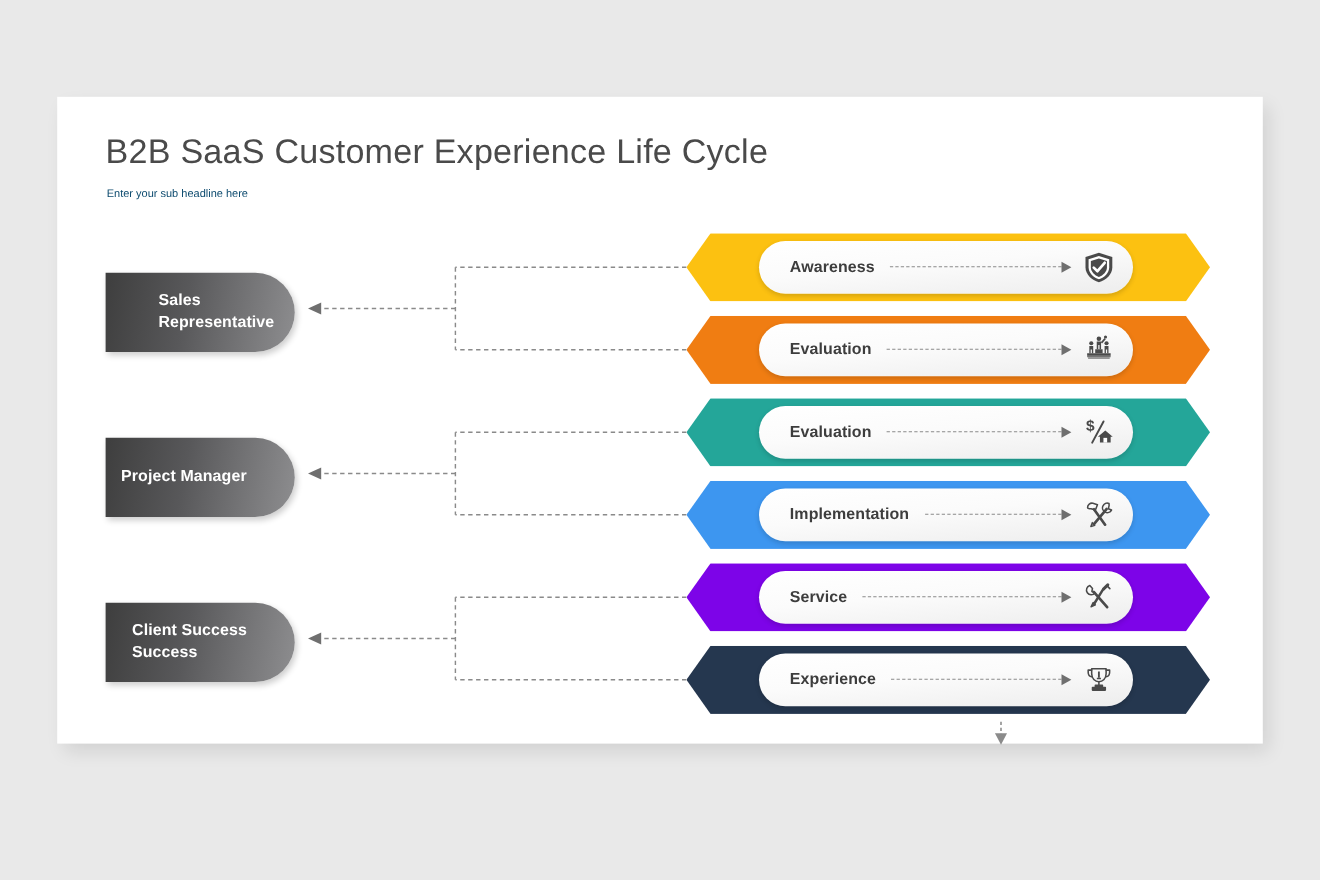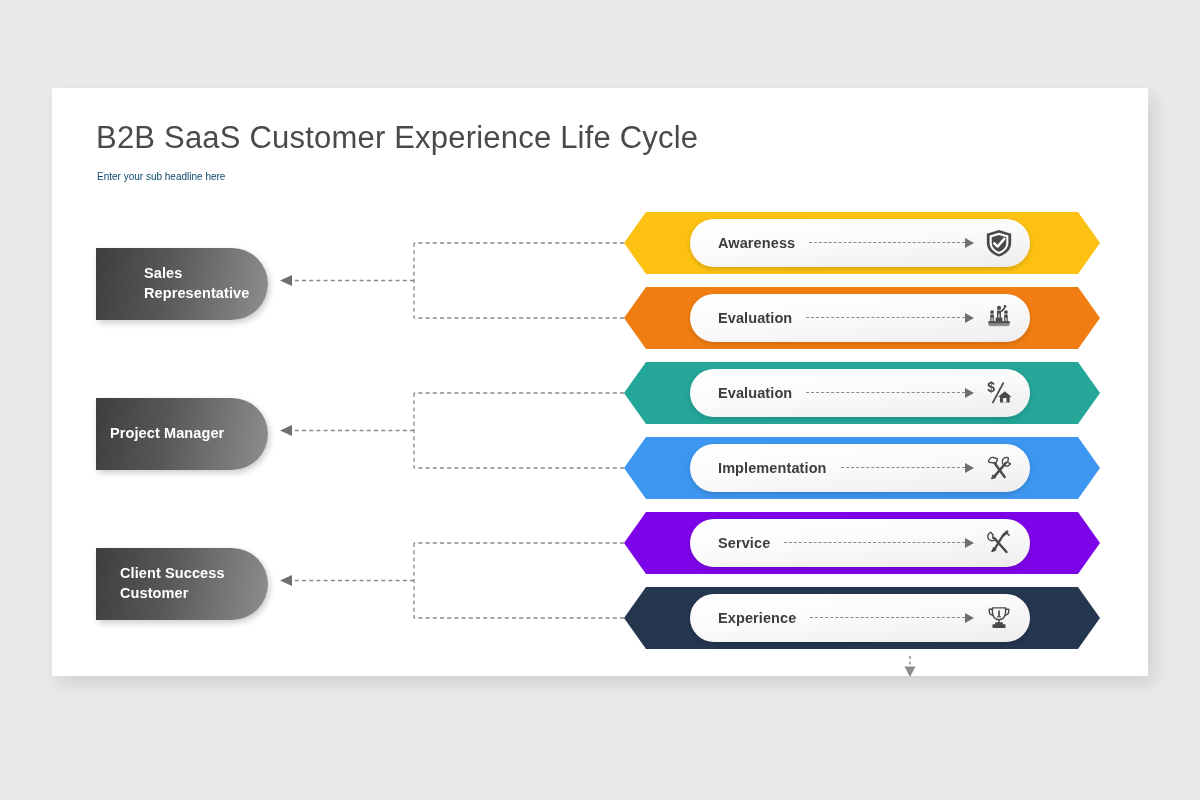--- a/index.html
+++ b/index.html
@@ -226,21 +226,21 @@
       </div>
     </div>
     <div class="role-pill" id="role-1">
       <div class="role-label">
         <span>Project Manager</span>
       </div>
     </div>
     <div class="role-pill" id="role-2">
       <div class="role-label">
         <span>Client Success</span><br>
-        <span>Customer</span>
+        <span>Success</span>
       </div>
     </div>
 
     <div class="chev-row" id="row-0">
       <div class="chev-shadow"></div>
       <div class="chev-shape" style="background: rgb(252, 193, 17);"></div>
       <div class="capsule">
         <span class="step-label">Awareness</span>
         <span class="inner-arrow">
           <span class="line"></span>

